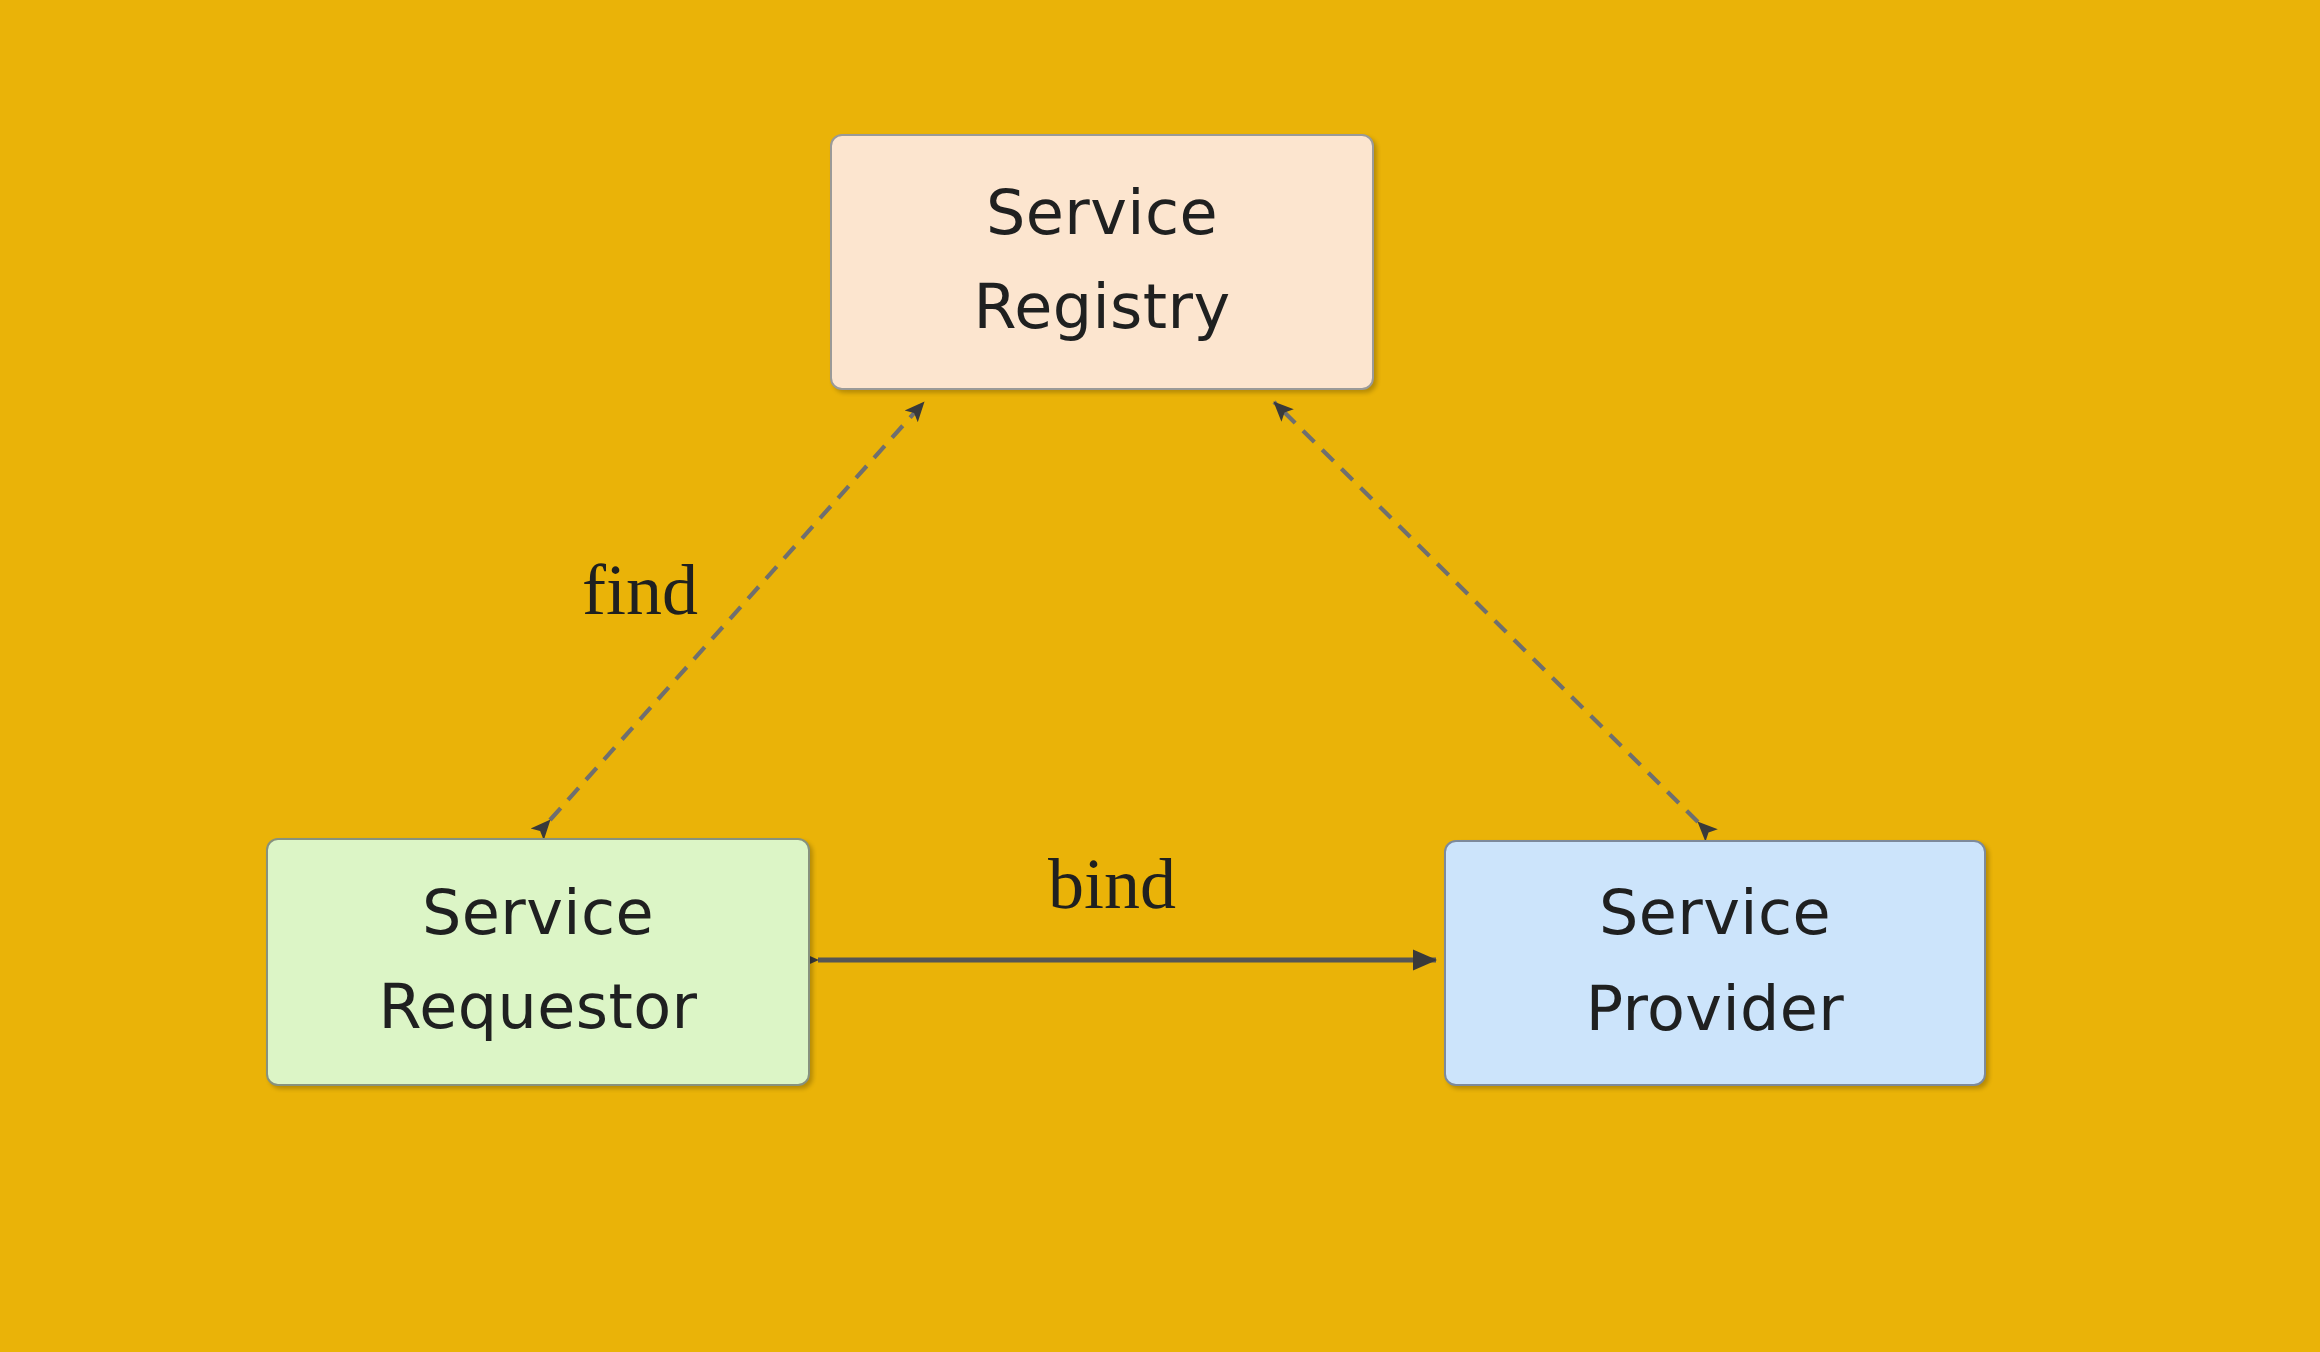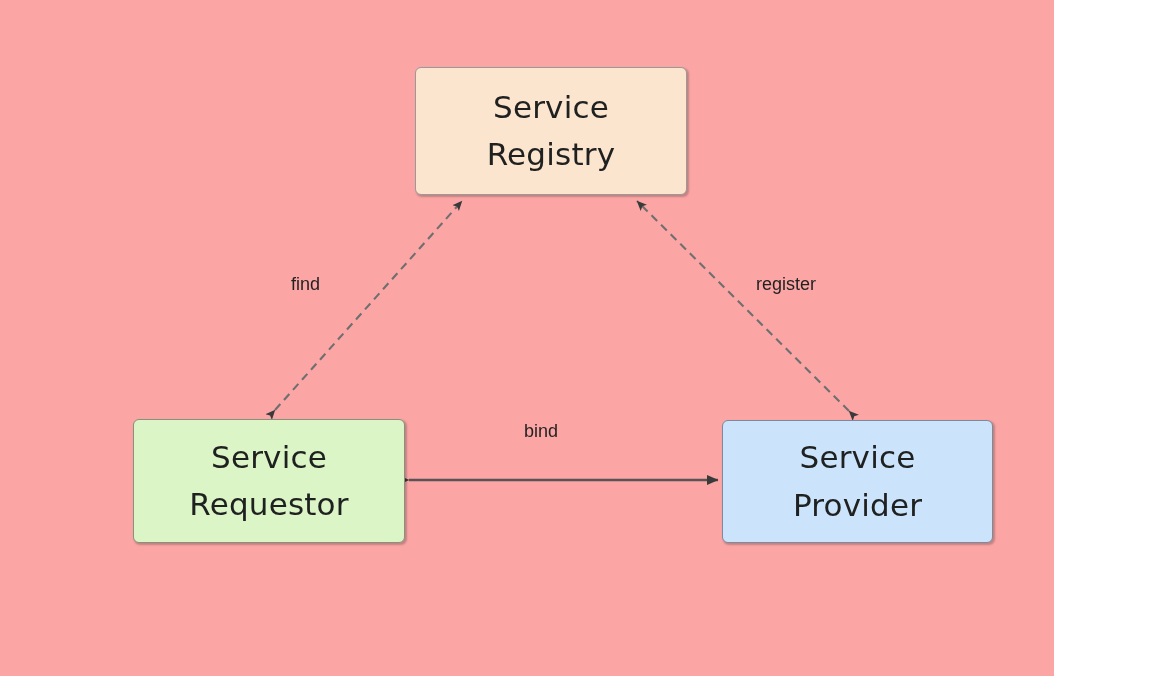--- a/index.html
+++ b/index.html
@@ -2,23 +2,23 @@
 <html><head>
 <meta charset="utf-8">
 <style>
   html, body {
     margin: 0;
     padding: 0;
     background: #ffffff;
   }
   #canvas {
     position: relative;
-    width: 1054px;
+    width: 1160px;
     height: 676px;
-    background: #fca5a5;
+    background: #eab308;
     overflow: hidden;
     font-family: "DejaVu Sans", sans-serif;
   }
   svg#edges {
     position: absolute;
     left: 0;
     top: 0;
     width: 1160px;
     height: 676px;
   }
@@ -61,24 +61,24 @@
   #node-provider {
     left: 722px;
     top: 420px;
     width: 271px;
     height: 123px;
     background: #cce4fb;
     border-color: #7d8a9b;
   }
   .edge-label {
     position: absolute;
-    font-size: 18px;
+    font-size: 36px;
     color: #1f2020;
     white-space: nowrap;
-    font-family: Liberation Sans, sans-serif;
+    font-family: Liberation Serif, serif;
   }
   #edge-label-find  { left: 291px; top: 274px; }
   #edge-label-register { left: 756px; top: 274px; }
   #edge-label-bind  { left: 524px; top: 421px; }
 </style>
 </head>
 <body>
 
 <div id="canvas">
 
@@ -109,17 +109,16 @@
 Requestor</div>
   </div>
 
   <div class="node" id="node-provider">
     <div class="node-label">Service
 Provider</div>
   </div>
 
   <div class="edge-label" id="edge-label-find">find</div>
 
-  <div class="edge-label" id="edge-label-register">register</div>
 
   <div class="edge-label" id="edge-label-bind">bind</div>
 
 </div>
 
 </body></html>

